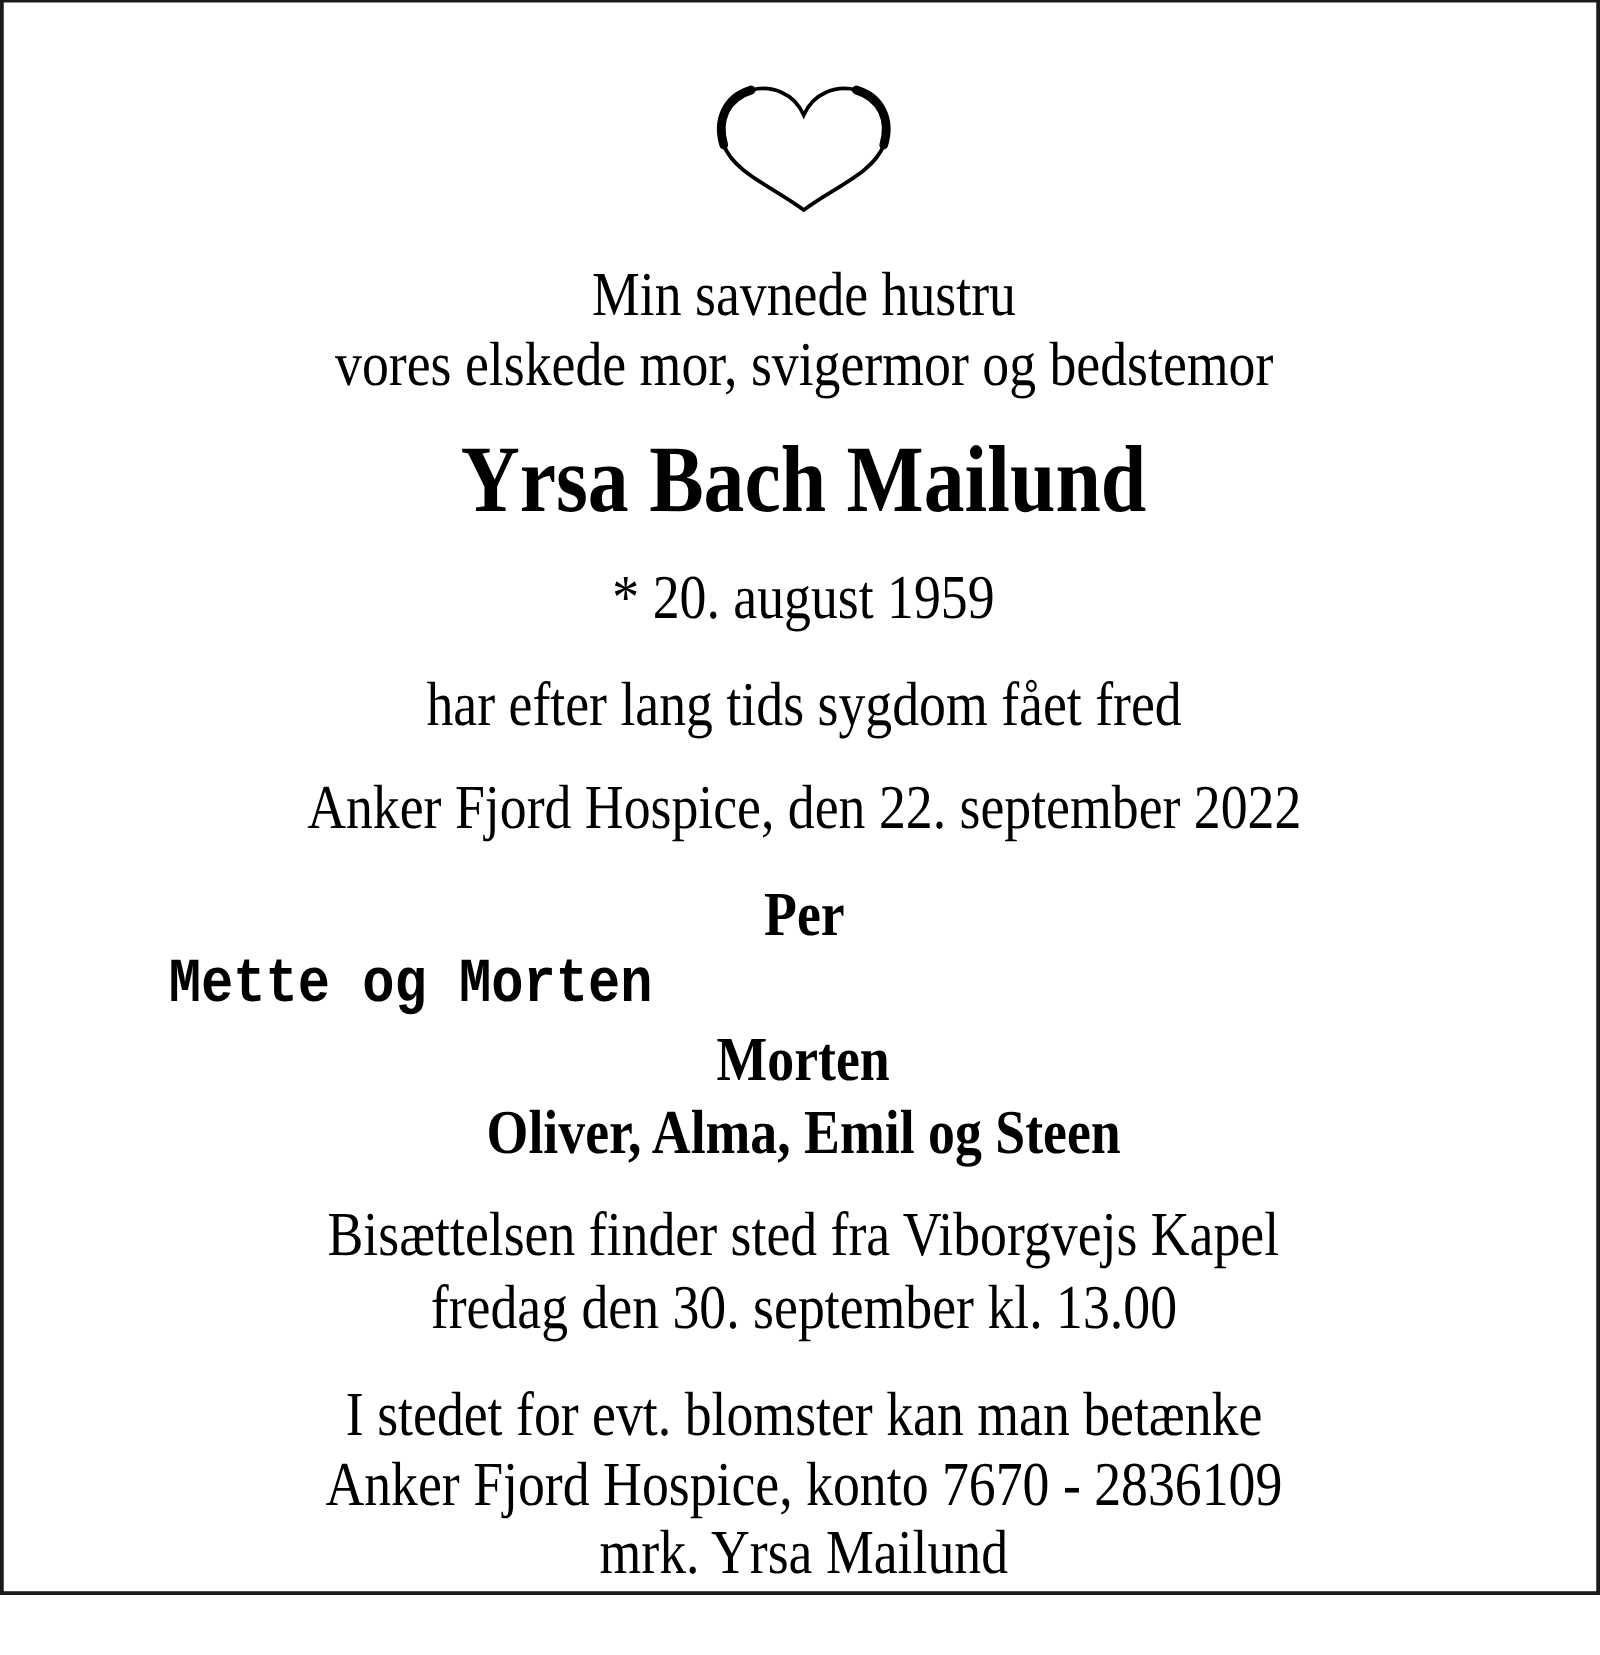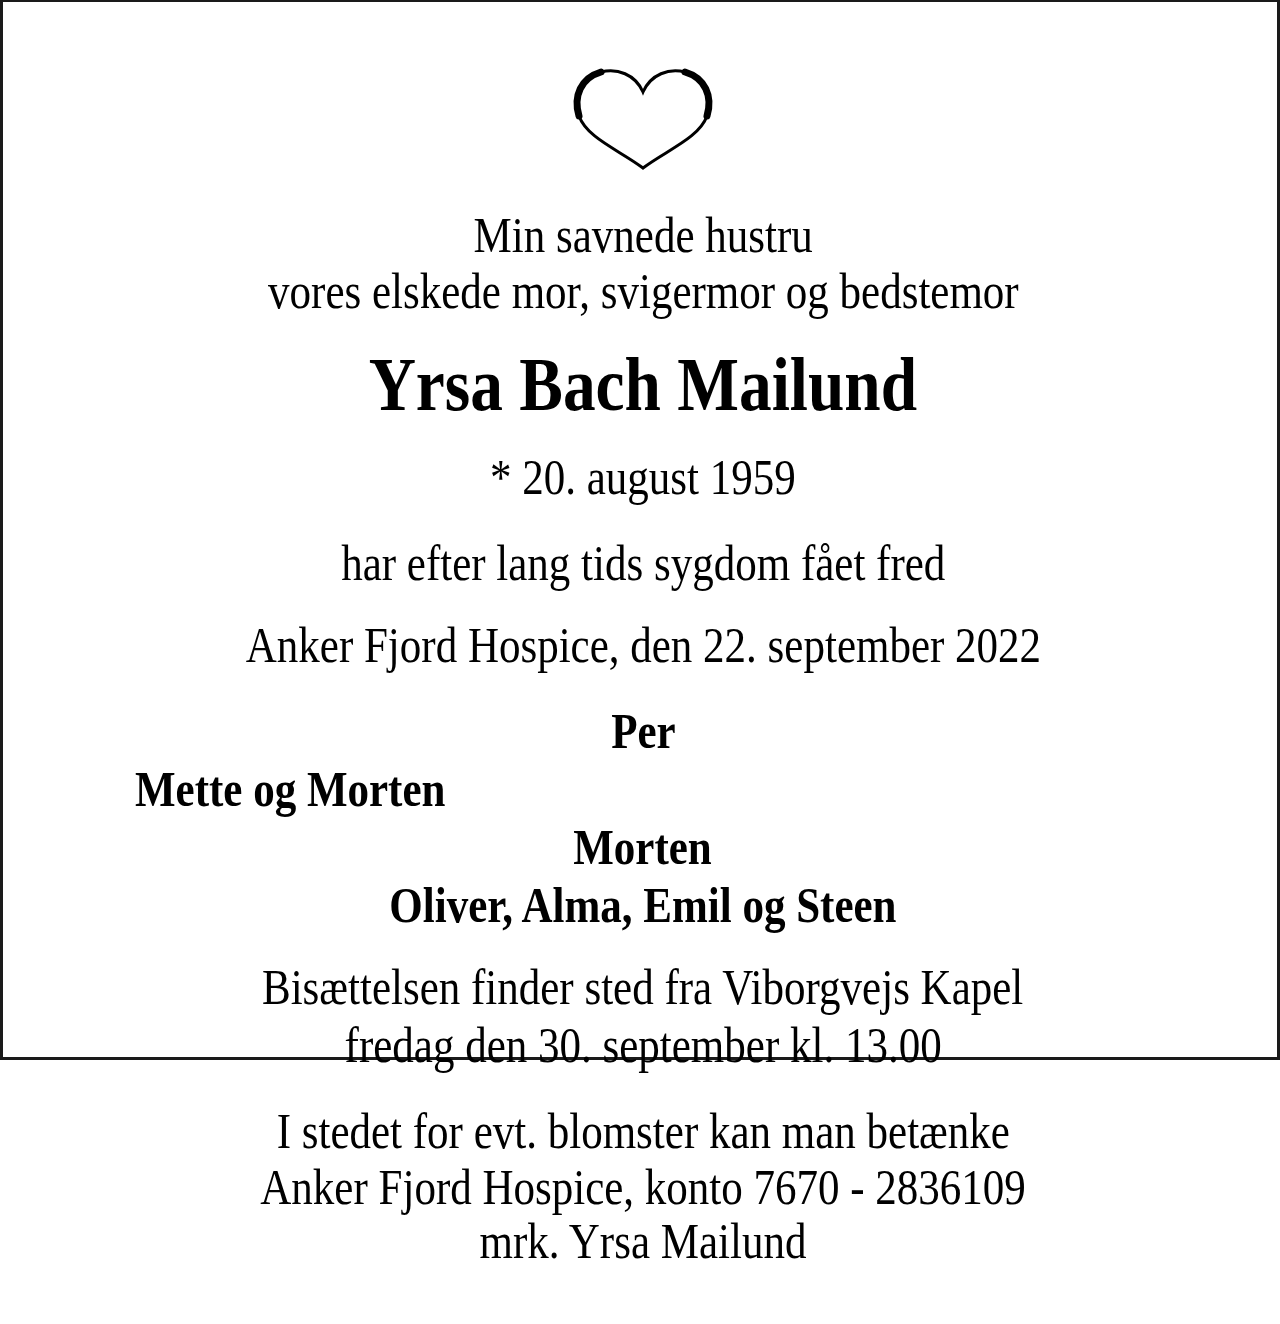--- a/index.html
+++ b/index.html
@@ -1,19 +1,19 @@
 <!DOCTYPE html>
 <html><head>
 <meta charset="utf-8">
 <style>
   html, body { margin: 0; padding: 0; background: #ffffff; }
   body { width: 1280px; height: 1324px; overflow: hidden; }
   .frame {
     position: absolute; left: 0; top: 0;
-    width: 1280px; height: 1060px;
+    width: 1280px; height: 1276px;
     box-sizing: border-box;
     border-left: 3px solid #1a1a1a;
     border-top: 2px solid #1a1a1a;
     border-right: 3px solid #1a1a1a;
     border-bottom: 3px solid #1a1a1a;
     background: #ffffff;
   }
   .line {
     position: absolute; left: 0; width: 1280px;
     text-align: center; white-space: nowrap;
@@ -21,21 +21,21 @@
     color: #000000;
     line-height: 1;
   }
   .line > span { display: inline-block; transform: scaleX(0.86); transform-origin: center; }
   .reg { font-size: 50px; }
   .bold { font-weight: bold; font-size: 50px; }
   .name { font-weight: bold; font-size: 76px; }
   .heart { position: absolute; left: 566px; top: 62px; width: 148px; height: 108px; }
   .side {
     position: absolute; white-space: nowrap;
-    font-family: Liberation Serif, serif;
+    font-family: Liberation Mono, monospace;
     font-weight: bold; font-size: 50px; line-height: 1; color: #000;
   }
   .side > span { display: inline-block; transform: scaleX(0.86); }
   .side.left > span { transform-origin: left center; }
   .side.right > span { transform-origin: right center; }
 </style>
 </head>
 <body>
 
 <div class="frame">

